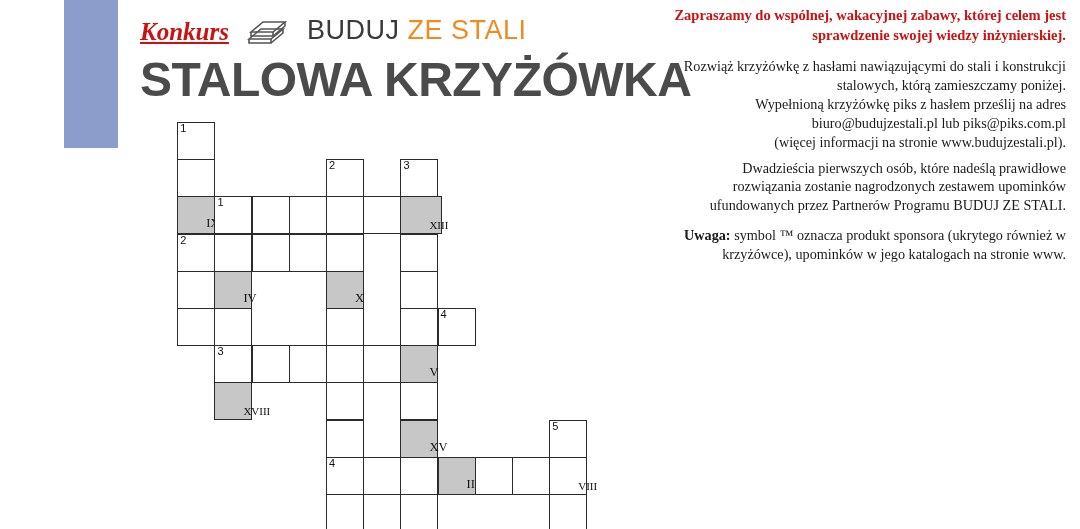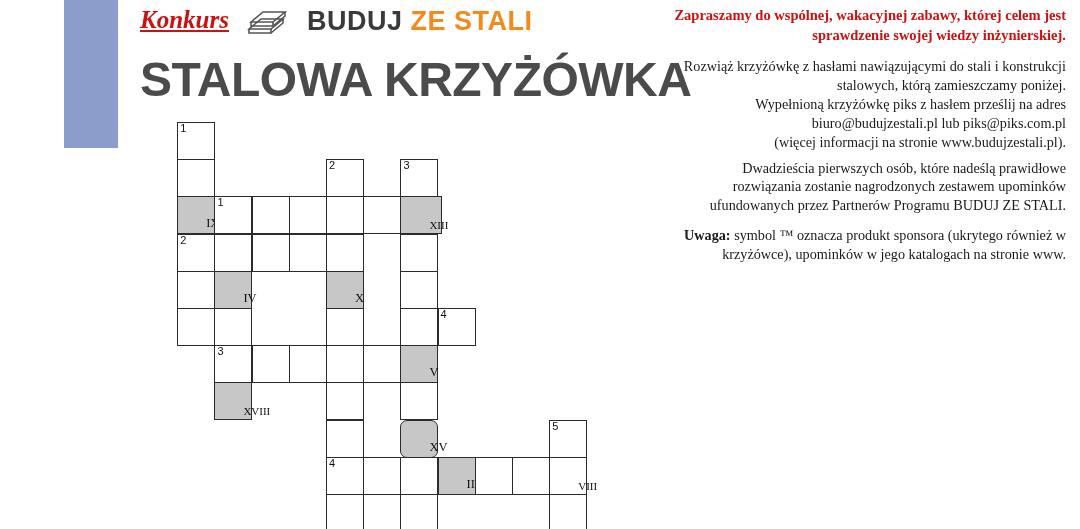--- a/index.html
+++ b/index.html
@@ -24,41 +24,41 @@
   }
 
   
   #header-row {
     position: absolute;
     left: 140px;
     top: 6px;
     width: 520px;
     height: 40px;
     display: flex;
-    align-items: flex-start;
+    align-items: flex-end;
     gap: 18px;
   }
   #konkurs {
     font-family: "Liberation Serif", serif;
     font-weight: bold;
     font-style: italic;
     font-size: 25px;
     color: #cc1111;
     text-decoration: underline;
     letter-spacing: 0px;
   }
   #logo-mark {
     width: 42px;
     height: 30px;
     position: relative;
   }
   #logo-mark svg { display:block; }
   #brand {
     font-family: "Liberation Sans", sans-serif;
-    font-weight: bold;
+    font-weight: normal;
     font-size: 27px;
     letter-spacing: 0.5px;
     white-space: nowrap;
   }
   #brand .dark { color: #3a3a3a; }
   #brand .orange { color: #f28a1e; }
 
   #main-title {
     position: absolute;
     left: 140px;
@@ -232,21 +232,21 @@
     <div class="cell shaded" style="left: 260.4px; top: 74.4px; padding-left: 40px;">
       <span class="rom small">XIII</span>
     </div>
     <div class="cell" style="left: 260.4px; top: 111.6px;"></div>
     <div class="cell" style="left: 260.4px; top: 148.8px;"></div>
     <div class="cell" style="left: 260.4px; top: 186px;"></div>
     <div class="cell shaded" style="left: 260.4px; top: 223.2px;">
       <span class="rom">V</span>
     </div>
     <div class="cell" style="left: 260.4px; top: 260.4px;"></div>
-    <div class="cell shaded" style="left: 260.4px; top: 297.6px; border-radius: 7px;">
+    <div class="cell shaded" style="left: 260.4px; top: 297.6px;">
       <span class="rom">XV</span>
     </div>
     <div class="cell" style="left: 260.4px; top: 334.8px;"></div>
     <div class="cell" style="left: 260.4px; top: 372px;"></div>
     <div class="cell" style="left: 297.6px; top: 186px;">
       <span class="num">4</span>
     </div>
     <div class="cell shaded" style="left: 297.6px; top: 334.8px;">
       <span class="rom">III</span>
     </div>

